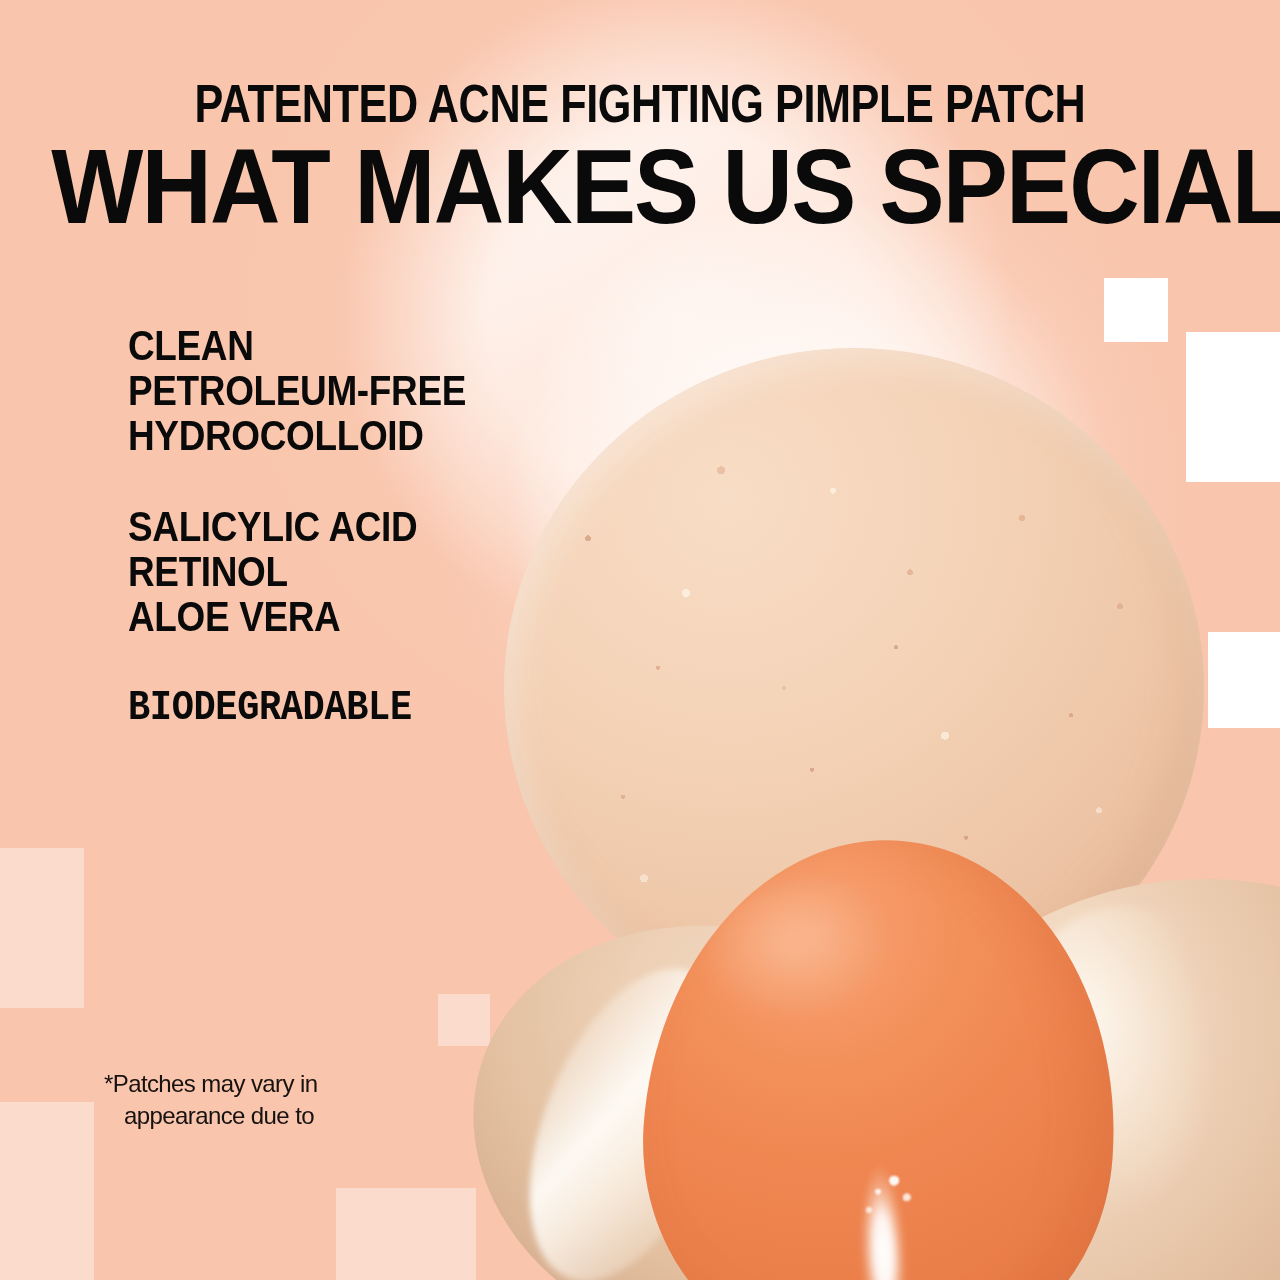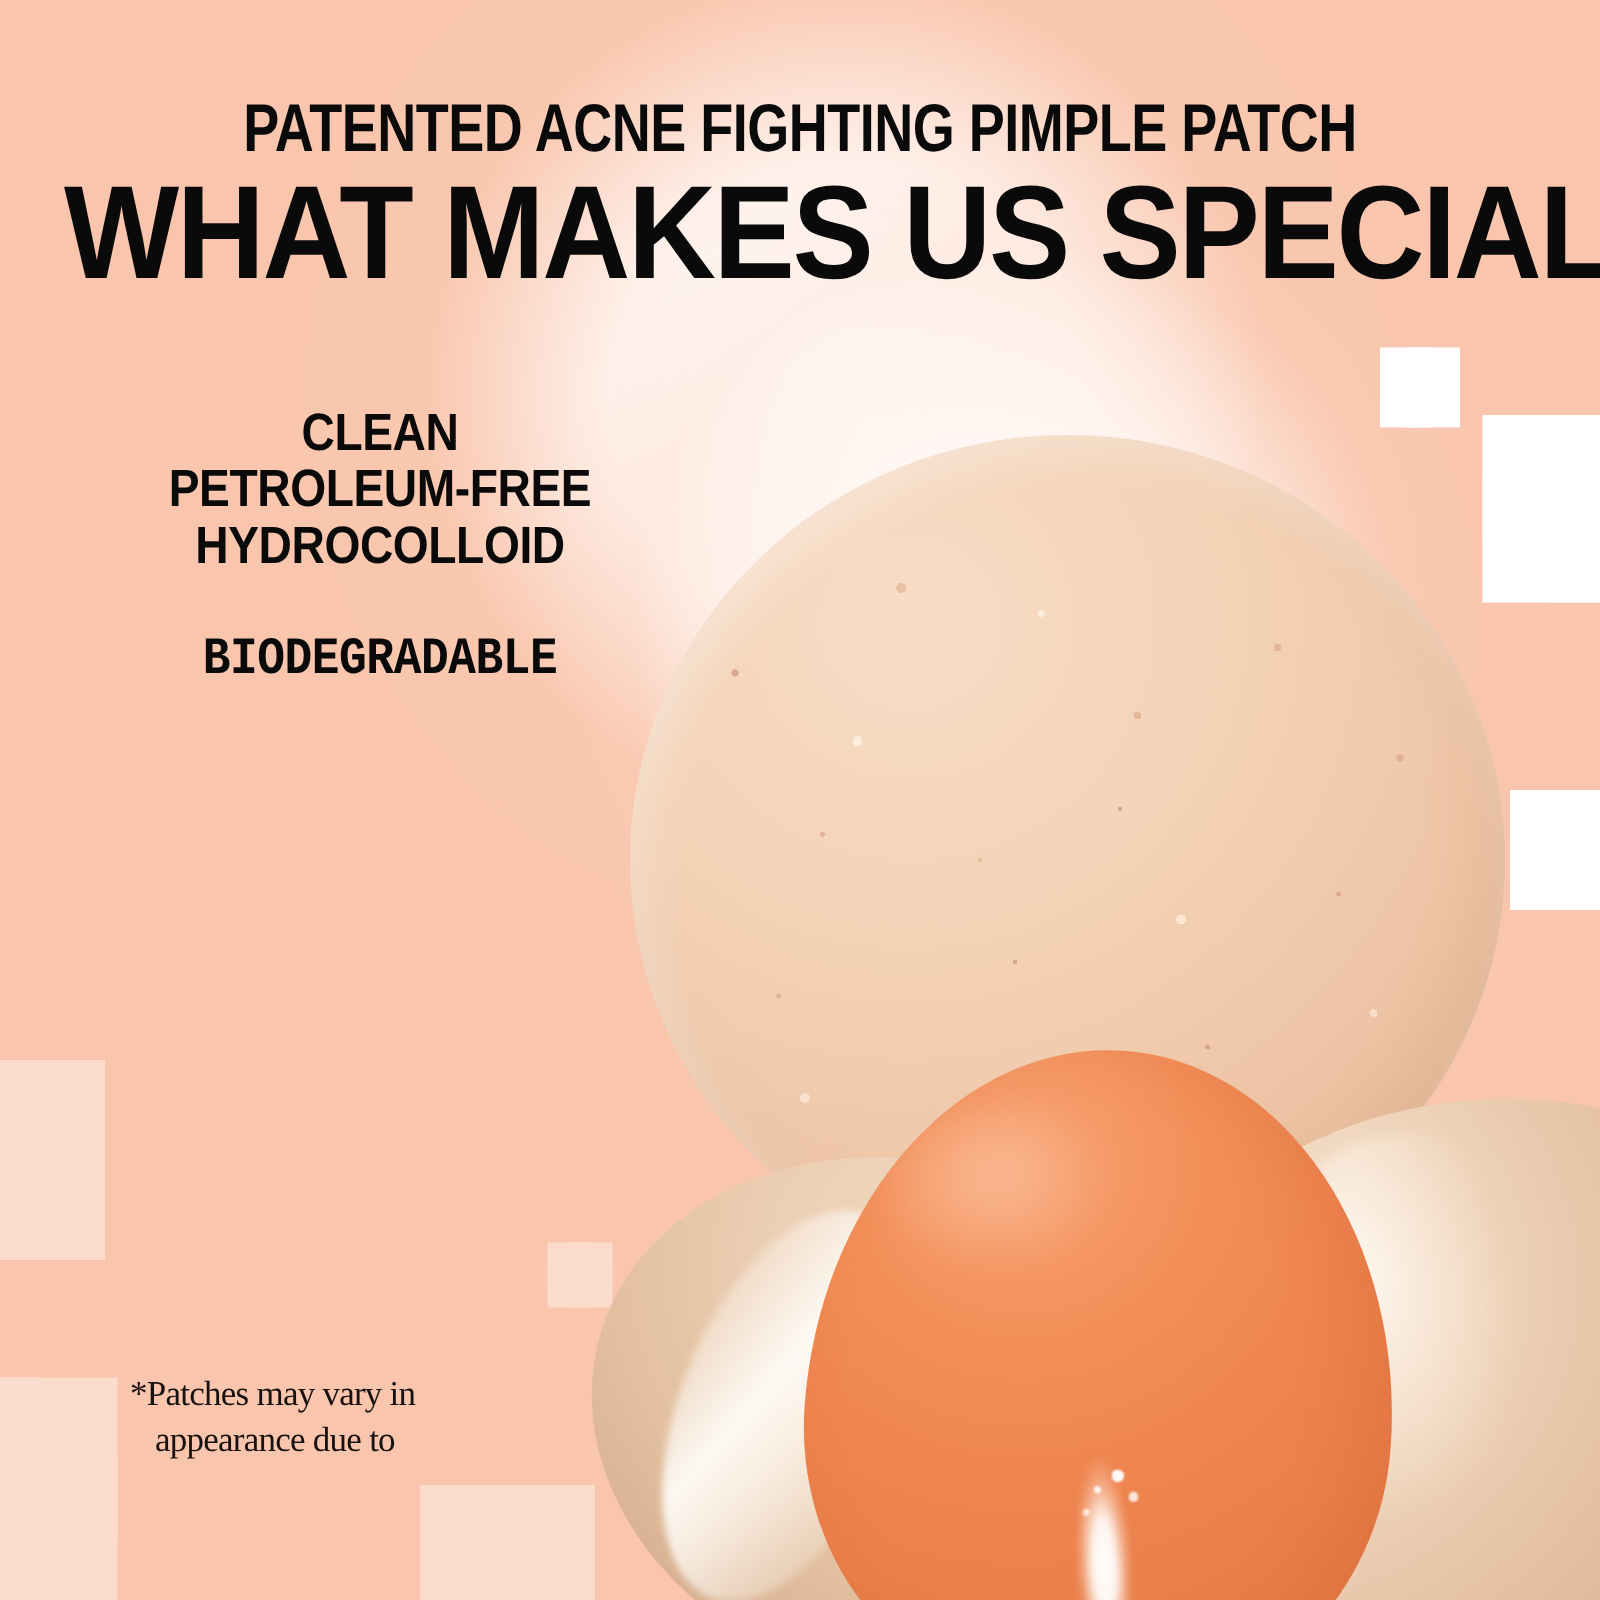--- a/index.html
+++ b/index.html
@@ -257,41 +257,40 @@
   }
 
   .features {
     position: absolute;
     left: 128px;
     top: 324px;
     width: 400px;
   }
   .feature-group {
     margin-bottom: 46px;
-    text-align: center;
   }
   .feature-group:last-of-type { margin-bottom: 0; font-family: Liberation Mono, monospace; }
   .feature-line {
     color: #0a0a0a;
     font-weight: 700;
     font-size: 42px;
     line-height: 1.07;
     letter-spacing: -0.4px;
     transform: scaleX(0.88);
     transform-origin: left center;
     white-space: nowrap;
   }
 
   .footnote {
     position: absolute;
     left: 104px;
-    top: 1097px;
+    top: 1068px;
     width: 420px;
-    font-family: Liberation Serif, serif;
-    font-size: 28px;
+    font-family: Liberation Sans, sans-serif;
+    font-size: 24px;
     line-height: 1.33;
     color: #17120f;
     letter-spacing: -0.6px;
   }
   .footnote .ft-line { white-space: nowrap; }
   .footnote .ft-line.indent { padding-left: 20px; }
 </style>
 </head>
 <body>
 
@@ -330,20 +329,25 @@
   <div class="headline">WHAT MAKES US SPECIAL</div>
 
   <div class="features">
 
     <div class="feature-group">
       <div class="feature-line">CLEAN</div>
       <div class="feature-line">PETROLEUM-FREE</div>
       <div class="feature-line">HYDROCOLLOID</div>
     </div>
 
+    <div class="feature-group">
+      <div class="feature-line">SALICYLIC ACID</div>
+      <div class="feature-line">RETINOL</div>
+      <div class="feature-line">ALOE VERA</div>
+    </div>
 
 
     <div class="feature-group">
       <div class="feature-line">BIODEGRADABLE</div>
     </div>
 
   </div>
 
   <div class="footnote">
     <div class="ft-line">*Patches may vary in</div>

